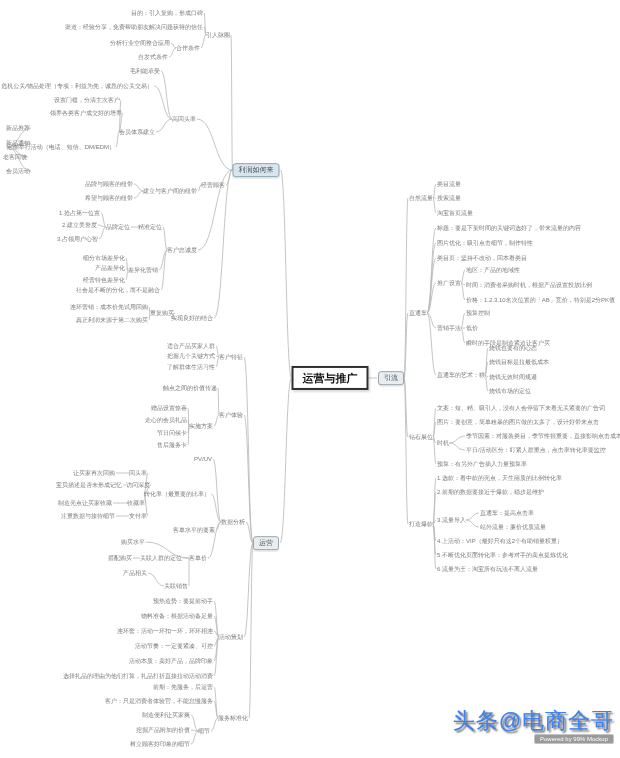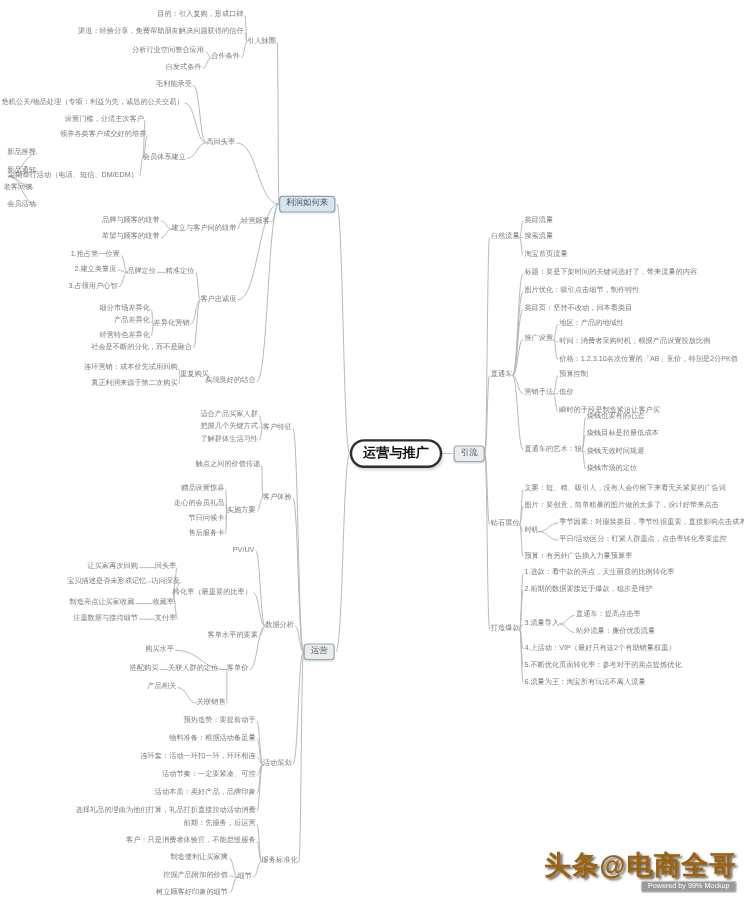--- a/index.html
+++ b/index.html
@@ -10,24 +10,24 @@
   .node{position:absolute;white-space:nowrap;z-index:2;font-size:6px;line-height:1.1;
         color:#7b7b7b;letter-spacing:0;}
   .a-start{transform:translate(0,-50%);}
   .a-end{transform:translate(-100%,-50%);}
   .a-center{transform:translate(-50%,-50%);}
   .k-leaf{color:#7b7b7b;}
   .k-branch{background:var(--branch-fill,#e9edf0);border:1px solid #9aa6ad;border-radius:3px;
         padding:2px 5px;font-size:7px;color:#4a5258;box-shadow:0 1px 1px rgba(0,0,0,0.08);}
   .k-branch-blue{background:var(--branch-blue-fill,#d9e5ec);border:1px solid #8aa3b2;border-radius:3px;
         padding:2px 5px;font-size:7px;color:#44505a;box-shadow:0 1px 1px rgba(0,0,0,0.08);}
-  .k-center{background:#ffffff;border:2px solid #2f2f2f;border-radius:12px;padding:4px 9px;
+  .k-center{background:#ffffff;border:2px solid #2f2f2f;border-radius:0;padding:4px 9px;
         font-size:11px;font-weight:bold;color:#111;box-shadow:1px 2px 2px rgba(0,0,0,0.15);}
-  #watermark{position:absolute;right:6px;top:706px;z-index:3;font-size:22px;font-weight:bold;
-        color:#a16207;letter-spacing:1px;
+  #watermark{position:absolute;right:6px;top:706px;z-index:3;font-size:22px;font-weight:normal;
+        color:#3b82f6;letter-spacing:1px;
         text-shadow:2px 2px 2px rgba(70,70,70,0.85), -1px -1px 1px rgba(255,255,255,0.9), 0 0 1px rgba(90,90,90,0.6);}
   #badge{position:absolute;right:6px;top:734px;z-index:3;font-size:6px;color:#ffffff;
         background:#9a9a9a;border:1px solid #c4c4c4;border-radius:2px;padding:1px 5px;}
 </style>
 </head>
 <body>
 
 <div id="page">
   <div id="map">
     <svg id="edges" xmlns="http://www.w3.org/2000/svg" width="620" height="758">

